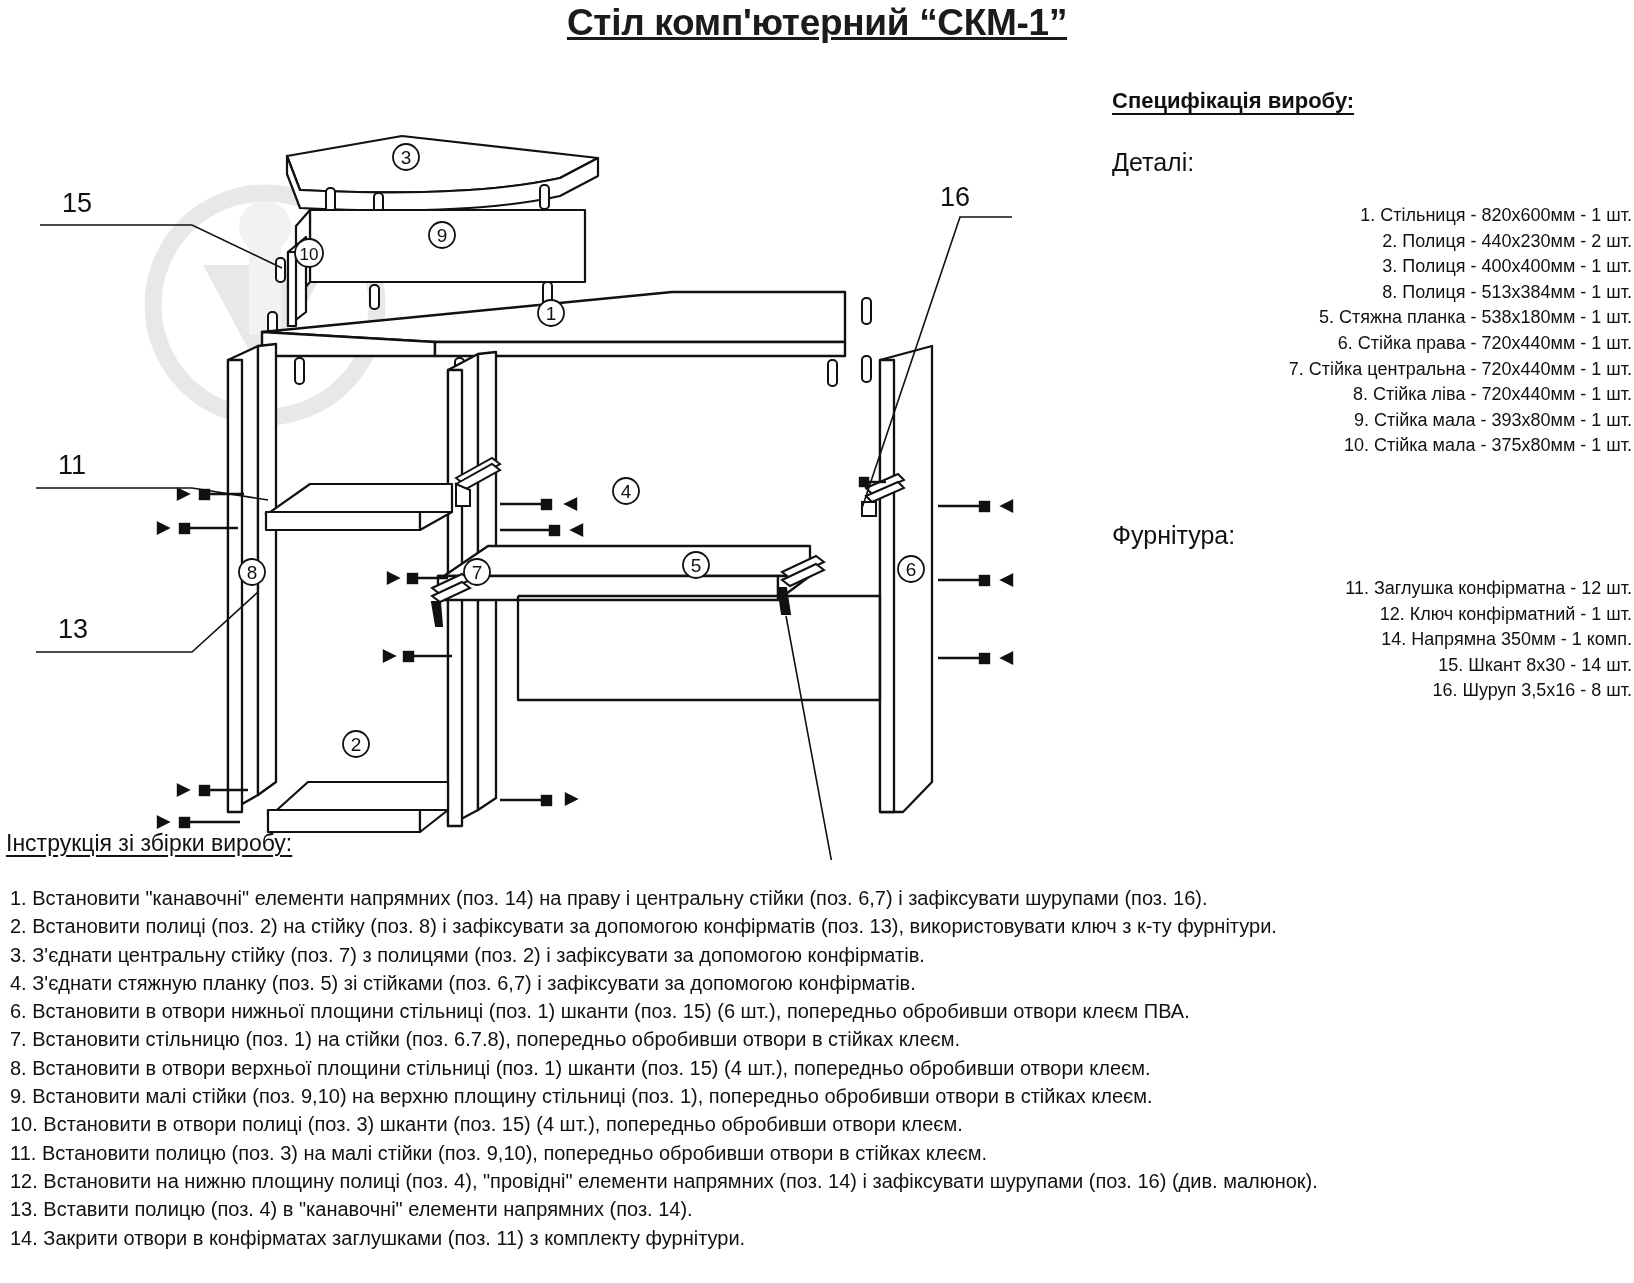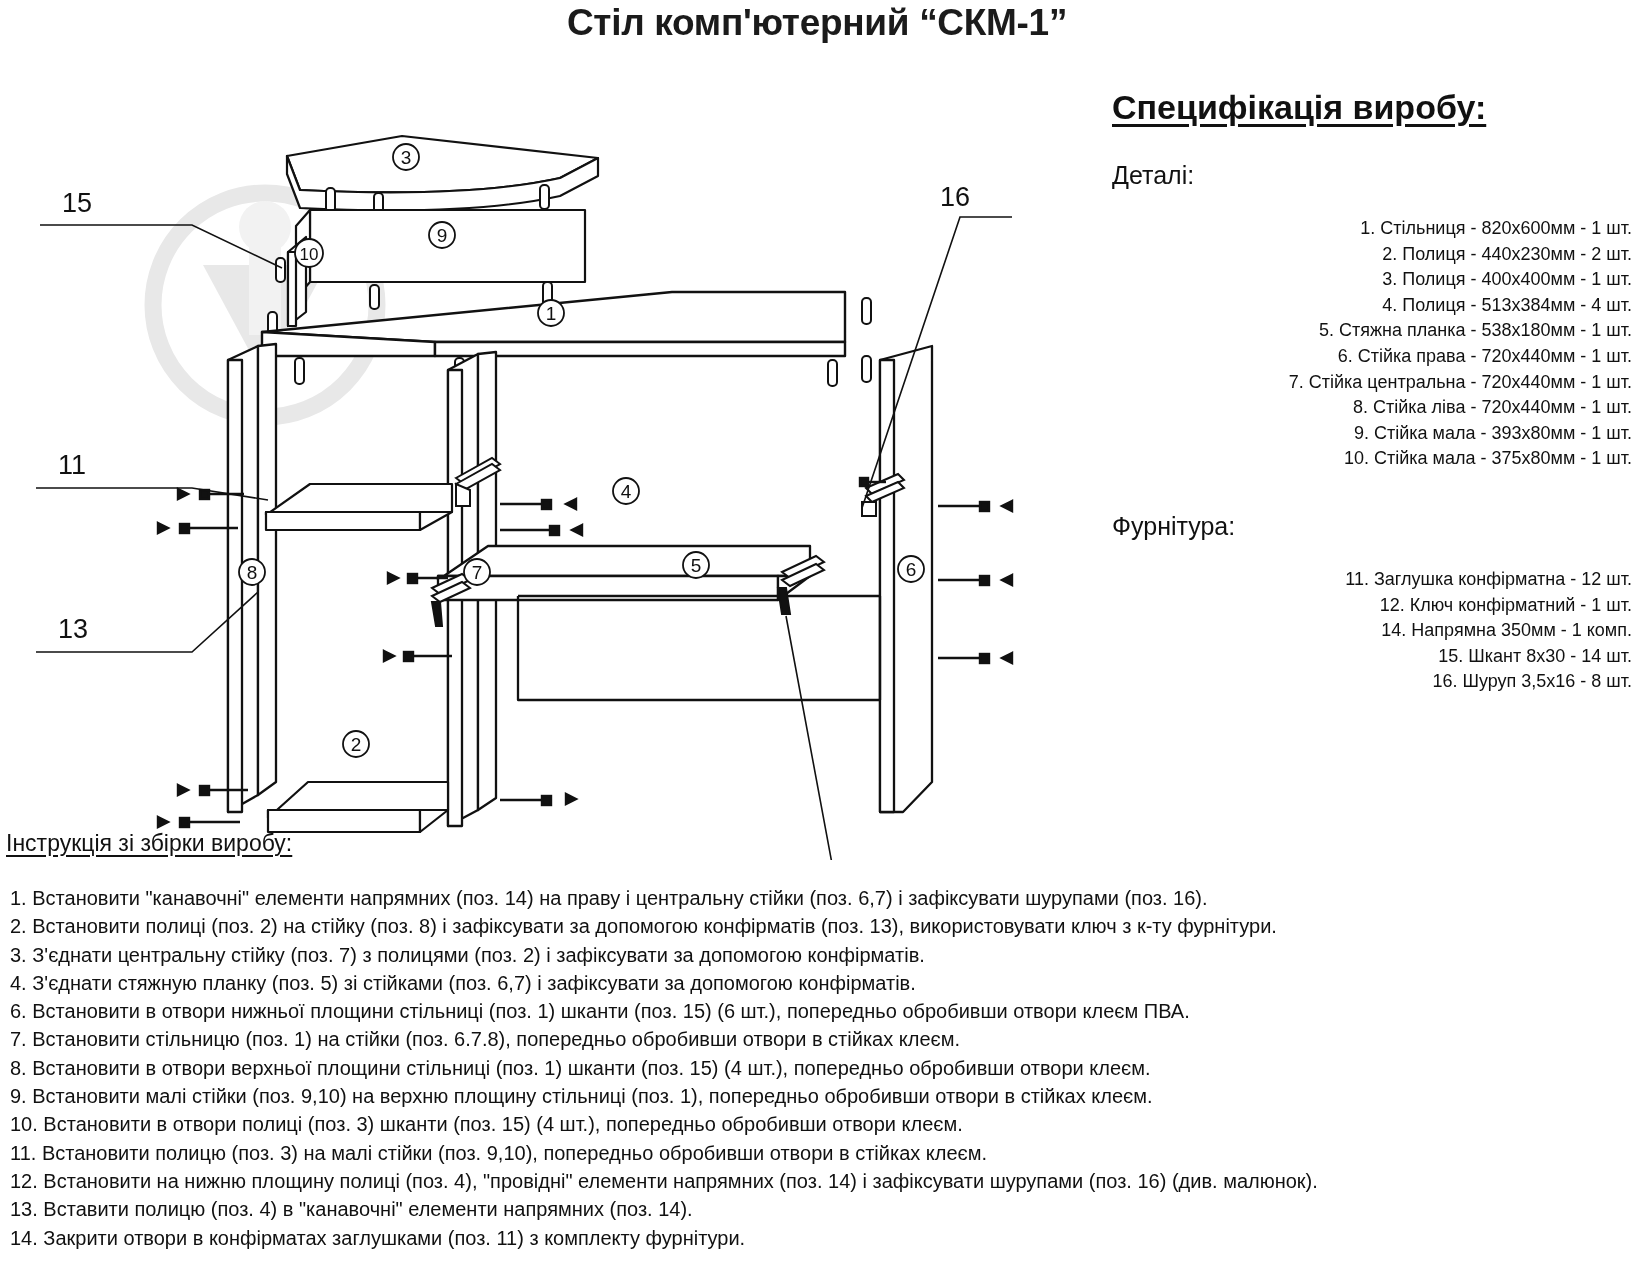--- a/index.html
+++ b/index.html
@@ -14,39 +14,40 @@
   }
   .page{position:absolute;inset:0;}
 
   
   #doc-title{
     position:absolute;left:0;top:2px;width:1634px;
     text-align:center;
     font-size:37px;font-weight:bold;letter-spacing:-0.3px;
     color:#1b1b1b;
     white-space:nowrap;
+    text-decoration:underline;
   }
 
   
   #spec-panel{position:absolute;left:1112px;top:88px;width:520px;}
   #spec-heading{
-    font-size:34px;font-weight:bold;
+    font-size:22px;font-weight:bold;
     text-decoration:underline;
     text-underline-offset:5px;
     margin:0 0 34px 0;
     white-space:nowrap;
   }
   .spec-sub{
     font-size:25px;font-weight:normal;margin:0 0 26px 0;
   }
   .spec-list{list-style:none;margin:0;padding:0;}
   .spec-list li{
     font-size:18px;line-height:25.6px;white-space:nowrap;text-align:right;
   }
-  #hardware-sub{margin-top:40px;}
+  #hardware-sub{margin-top:62px;}
 
   
   #instructions-heading{
     position:absolute;left:6px;top:830px;
     font-size:23px;font-weight:normal;
     text-decoration:underline;text-underline-offset:4px;
     white-space:nowrap;
   }
   #instructions-list{
     position:absolute;left:10px;top:884px;width:1620px;
@@ -301,21 +302,21 @@
 
   <div id="spec-panel">
     <div id="spec-heading">Специфікація виробу:</div>
 
     <div class="spec-sub">Деталі:</div>
 
     <ul class="spec-list">
       <li>1. Стільниця - 820х600мм - 1 шт.</li>
       <li>2. Полиця - 440х230мм - 2 шт.</li>
       <li>3. Полиця - 400х400мм - 1 шт.</li>
-      <li>4. Полиця - 513х384мм - 4 шт.</li>
+      <li>8. Полиця - 513х384мм - 1 шт.</li>
       <li>5. Стяжна планка - 538х180мм - 1 шт.</li>
       <li>6. Стійка права - 720х440мм - 1 шт.</li>
       <li>7. Стійка центральна - 720х440мм - 1 шт.</li>
       <li>8. Стійка ліва - 720х440мм - 1 шт.</li>
       <li>9. Стійка мала - 393х80мм - 1 шт.</li>
       <li>10. Стійка мала - 375х80мм - 1 шт.</li>
     </ul>
 
     <div class="spec-sub" id="hardware-sub">Фурнітура:</div>
 

